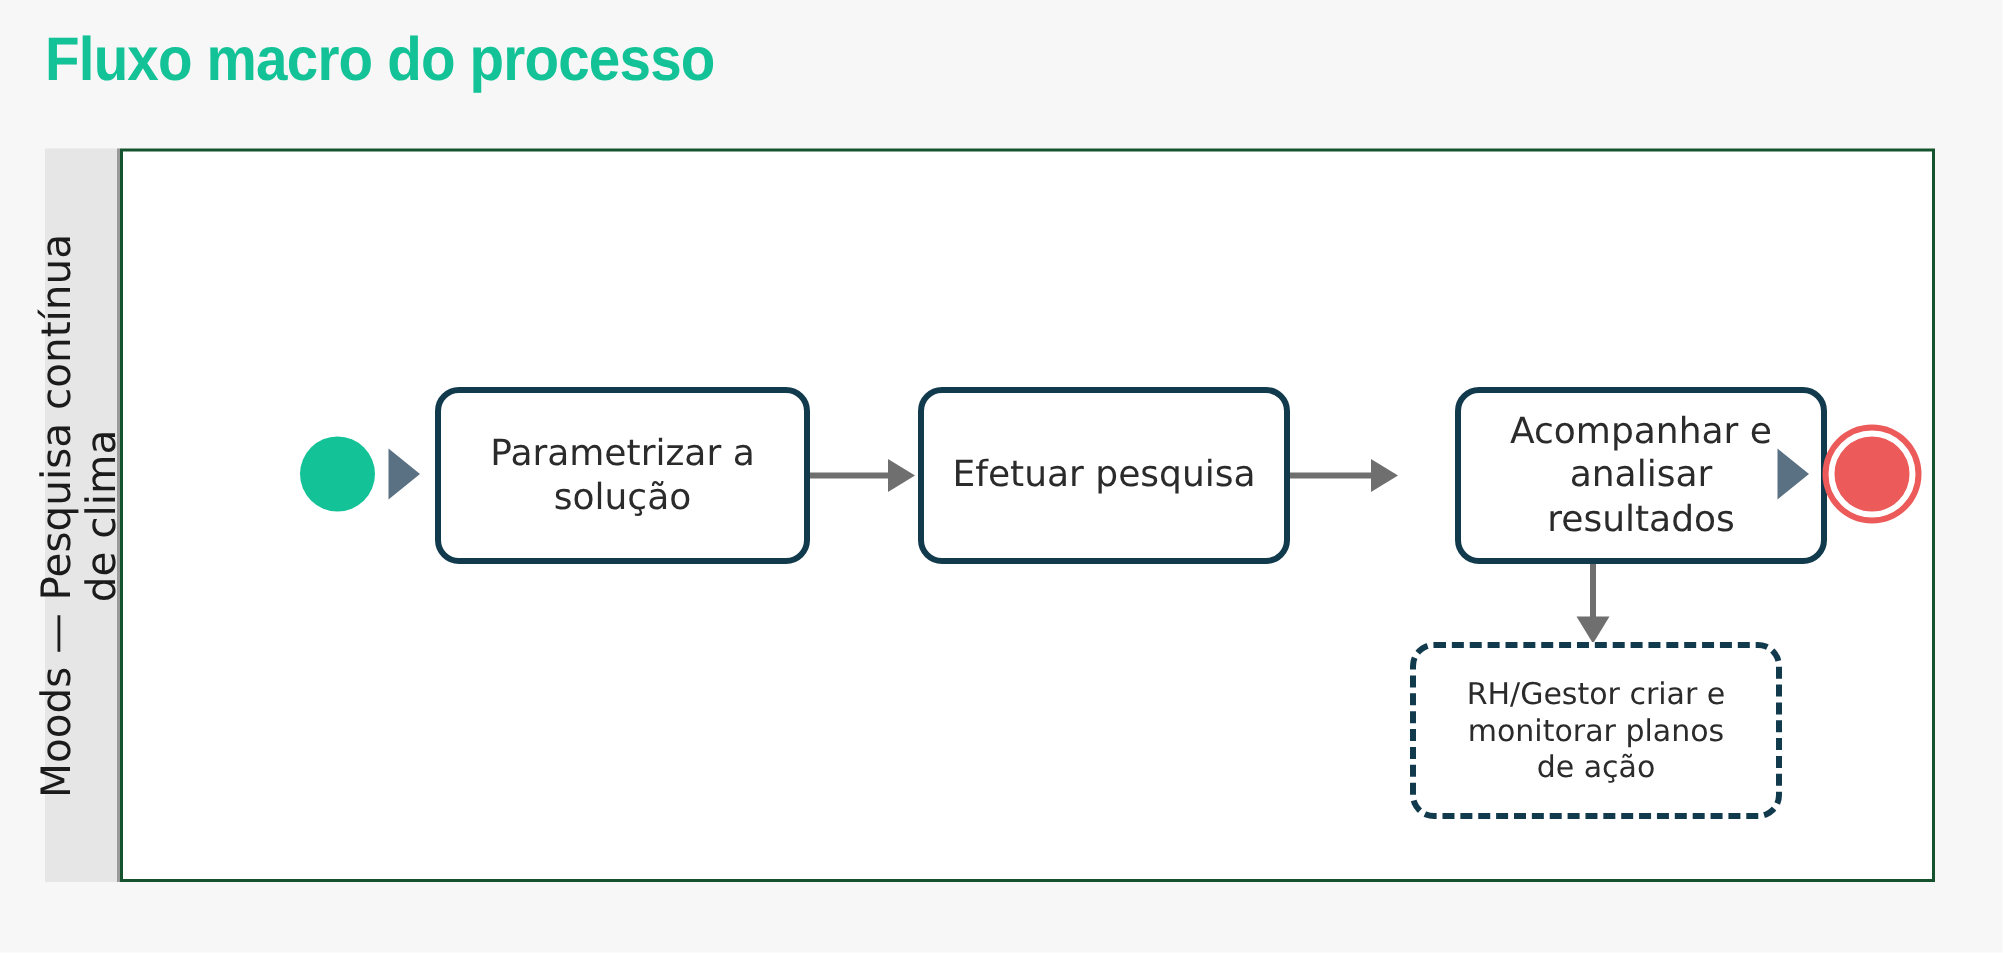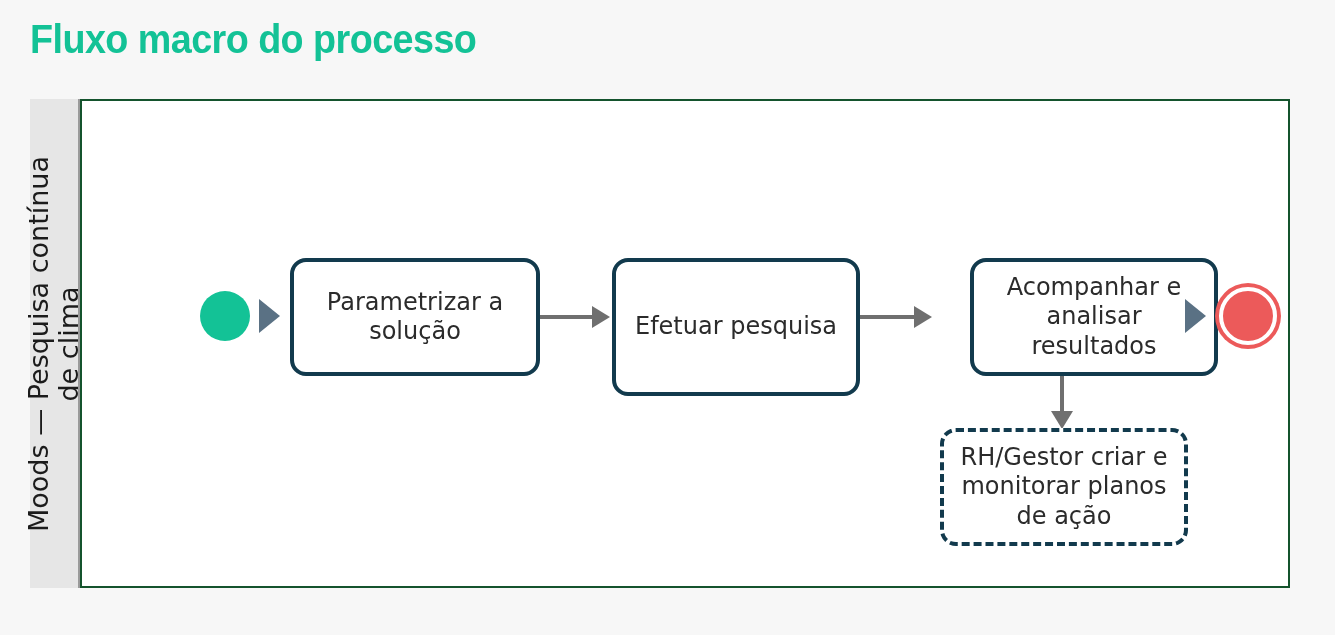--- a/index.html
+++ b/index.html
@@ -118,39 +118,39 @@
     justify-content: center;
     text-align: center;
     color: #2b2b2b;
     font-size: 24px;
     line-height: 1.22;
     font-family: "DejaVu Sans", sans-serif;
     white-space: pre-line;
     padding: 0 10px;
   }
   #task-parametrizar { left: 208px;  top: 157px; width: 250px; height: 118px; }
-  #task-efetuar      { left: 530px;  top: 157px; width: 248px; height: 138px; }
+  #task-efetuar      { left: 530px;  top: 157px; width: 248px; height: 118px; }
   #task-acompanhar   { left: 856px;  top: 157px; width: 248px; height: 118px; margin-left: 32px; }
 
   #task-planos {
     position: absolute;
     left: 858px;
     top: 327px;
     width: 248px;
     height: 118px;
     background: #ffffff;
     border: 4px dashed #123a4d;
     border-radius: 16px;
     box-sizing: border-box;
     display: flex;
     align-items: center;
     justify-content: center;
     text-align: center;
     color: #2b2b2b;
-    font-size: 24px;
+    font-size: 20px;
     line-height: 1.22;
     font-family: "DejaVu Sans", sans-serif;
     white-space: pre-line;
     padding: 0 6px;
   }
 
   
   .conn-h {
     position: absolute;
     height: 4px;

